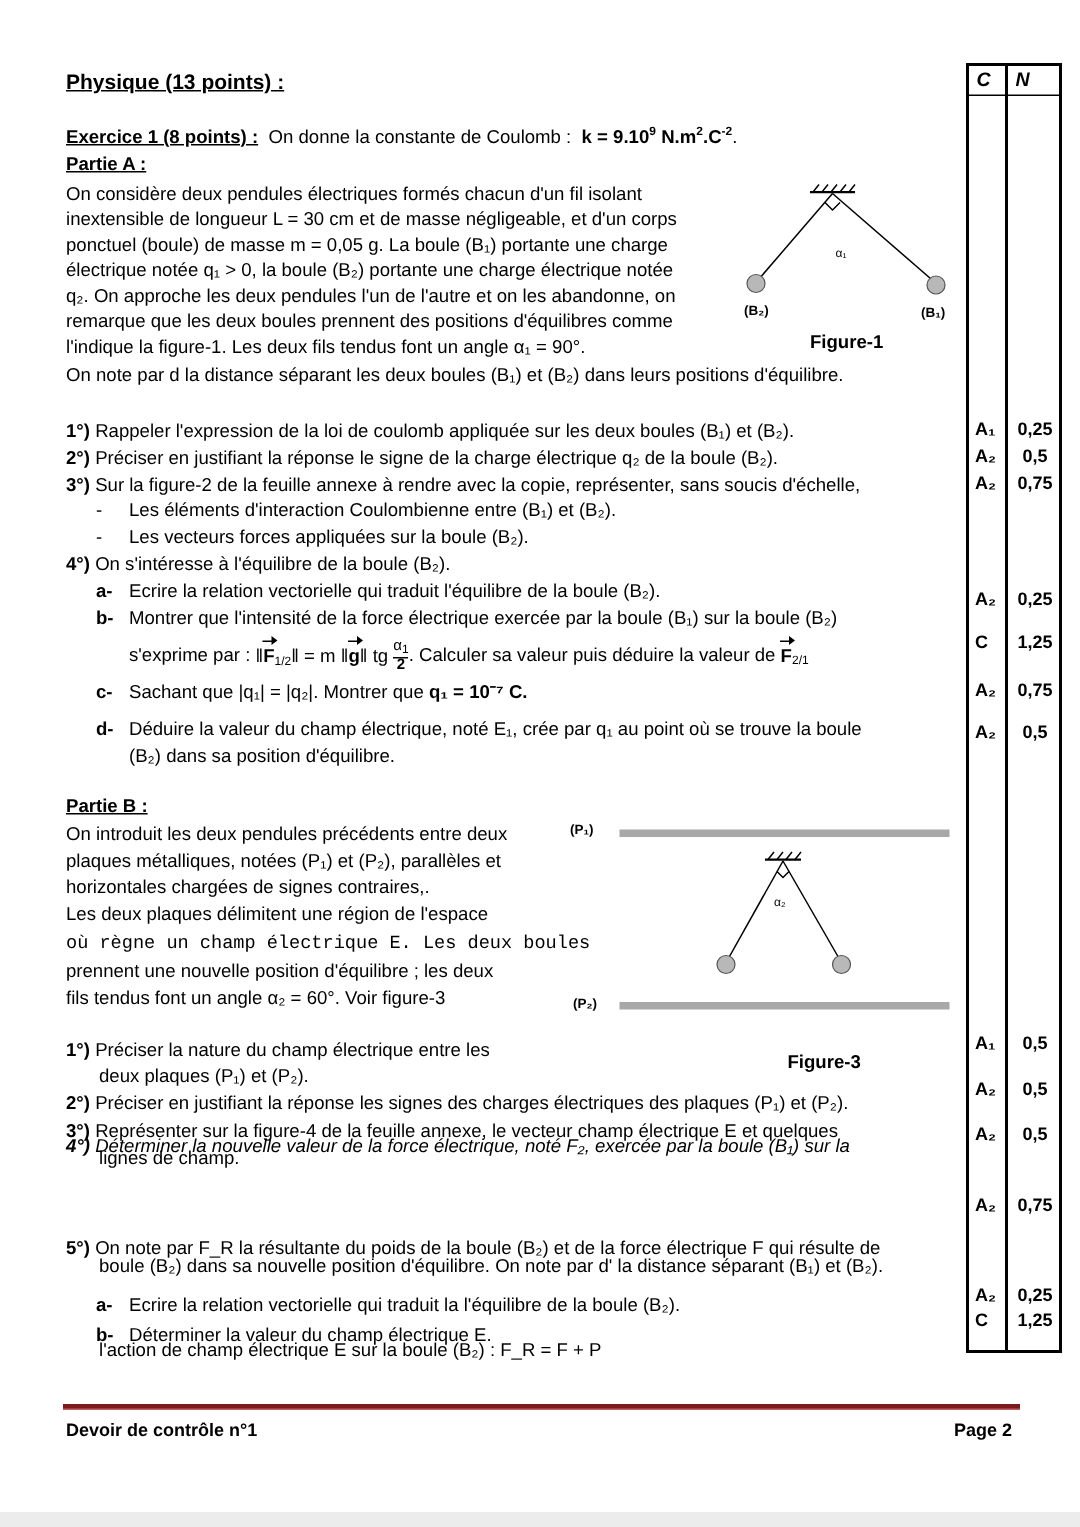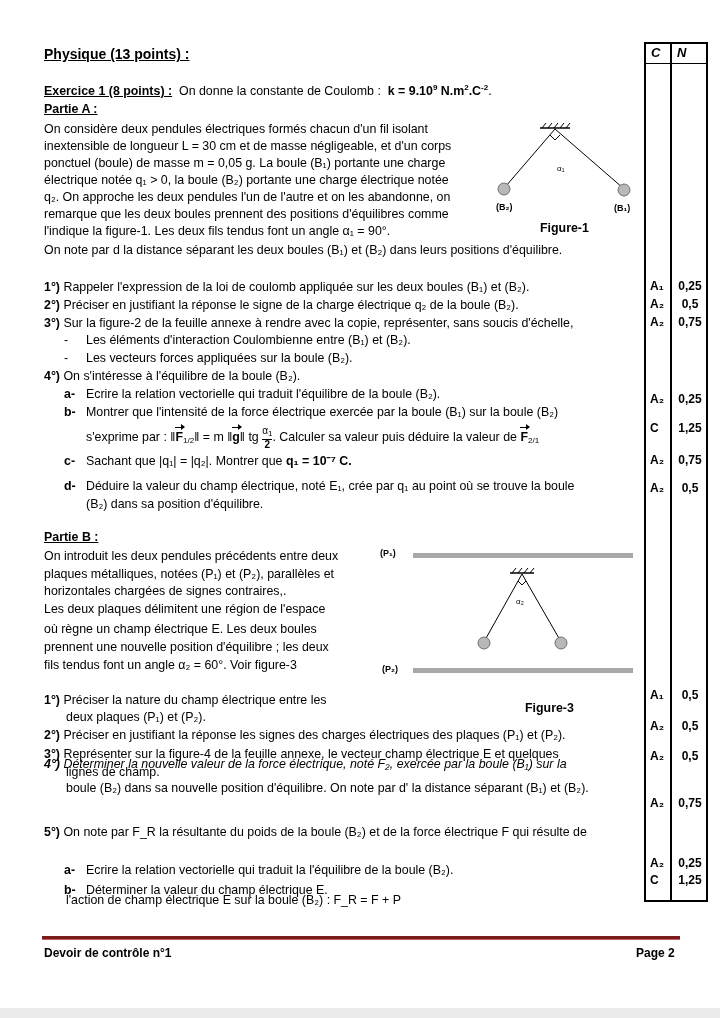--- a/index.html
+++ b/index.html
@@ -86,21 +86,21 @@
 </div>
 <div class="line" style="top:453px; left:64px;"><span class="bullet b">c-</span><span>Sachant que |q₁| = |q₂|. Montrer que</span> <span class="b">q₁ = 10⁻⁷ C.</span></div>
 <div class="line" style="top:478px; left:64px;"><span class="bullet b">d-</span><span>Déduire la valeur du champ électrique, noté E₁, crée par q₁ au point où se trouve la boule</span></div>
 <div class="line" style="top:496px; left:86px;">(B₂) dans sa position d'équilibre.</div>
 
 <div class="line b u" style="top:529px;">Partie B :</div>
 <div class="line" style="top:548px;">On introduit les deux pendules précédents entre deux</div>
 <div class="line" style="top:566px;">plaques métalliques, notées (P₁) et (P₂), parallèles et</div>
 <div class="line" style="top:583px;">horizontales chargées de signes contraires,.</div>
 <div class="line" style="top:601px;">Les deux plaques délimitent une région de l'espace</div>
-<div class="line" style="top:621px;">où règne un champ électrique E. Les deux boules</div>
+<div class="line" style="top:621px;font-family:Liberation Mono, monospace;">où règne un champ électrique E. Les deux boules</div>
 <div class="line" style="top:639px;">prennent une nouvelle position d'équilibre ; les deux</div>
 <div class="line" style="top:657px;">fils tendus font un angle α₂ = 60°. Voir figure-3</div>
 
 <div class="abs b" style="left:380px; top:548px; font-size:9px;">(P₁)</div>
 <div class="abs" style="left:413px; top:553px; width:220px; height:5px; background:#a8a8a8;"></div>
 <svg class="abs" style="left:470px; top:565px;" width="110" height="100">
   <line x1="40" y1="8" x2="64" y2="8" stroke="#000" stroke-width="1.5"></line>
   <g stroke="#000" stroke-width="1">
     <line x1="42" y1="8" x2="46" y2="3"></line>
       <line x1="48" y1="8" x2="52" y2="3"></line>
@@ -117,21 +117,21 @@
 <div class="abs b" style="left:382px; top:664px; font-size:9px;">(P₂)</div>
 <div class="abs" style="left:413px; top:668px; width:220px; height:5px; background:#a8a8a8;"></div>
 <div class="fig-caption" style="left:490px; top:701px;padding-left:35px;">Figure-3</div>
 
 <div class="line" style="top:692px;"><span class="b">1°)</span> <span>Préciser la nature du champ électrique entre les</span></div>
 <div class="line" style="top:709px; left:66px;">deux plaques (P₁) et (P₂).</div>
 <div class="line" style="top:727px;"><span class="b">2°)</span> <span>Préciser en justifiant la réponse les signes des charges électriques des plaques (P₁) et (P₂).</span></div>
 <div class="line" style="top:746px;"><span class="b">3°)</span> <span>Représenter sur la figure-4 de la feuille annexe, le vecteur champ électrique E et quelques</span></div>
 <div class="line" style="top:764px; left:66px;">lignes de champ.</div>
 <div class="line" style="top:756px;font-style:italic;"><span class="b">4°)</span> <span>Déterminer la nouvelle valeur de la force électrique, noté F₂, exercée par la boule (B₁) sur la</span></div>
-<div class="line" style="top:780px; left:66px;">boule (B₂) dans sa nouvelle position d'équilibre. On note par d' la distance séparant (B₁) et (B₂).</div>
+<div class="line" style="top:836px; left:66px;">boule (B₂) dans sa nouvelle position d'équilibre. On note par d' la distance séparant (B₁) et (B₂).</div>
 <div class="line" style="top:824px;"><span class="b">5°)</span> <span>On note par F_R la résultante du poids de la boule (B₂) et de la force électrique F qui résulte de</span></div>
 <div class="line" style="top:844px; left:66px;margin-top:48px;">l'action de champ électrique E sur la boule (B₂) : F_R = F + P</div>
 <div class="line" style="top:862px; left:64px;"><span class="bullet b">a-</span><span>Ecrire la relation vectorielle qui traduit la l'équilibre de la boule (B₂).</span></div>
 <div class="line" style="top:882px; left:64px;"><span class="bullet b">b-</span><span>Déterminer la valeur du champ électrique E.</span></div>
 
 <div class="grid-outer"></div>
 <div class="grid-mid"></div>
 <div class="grid-head-line"></div>
 <div class="grid-head" style="left:651px;">C</div>
 <div class="grid-head" style="left:677px;">N</div>

